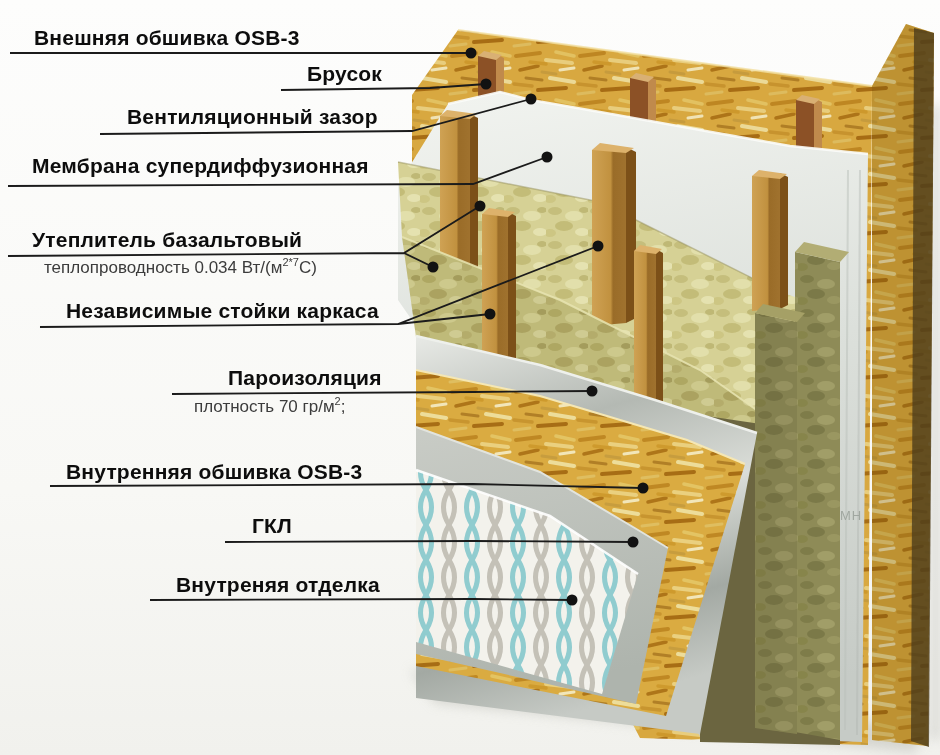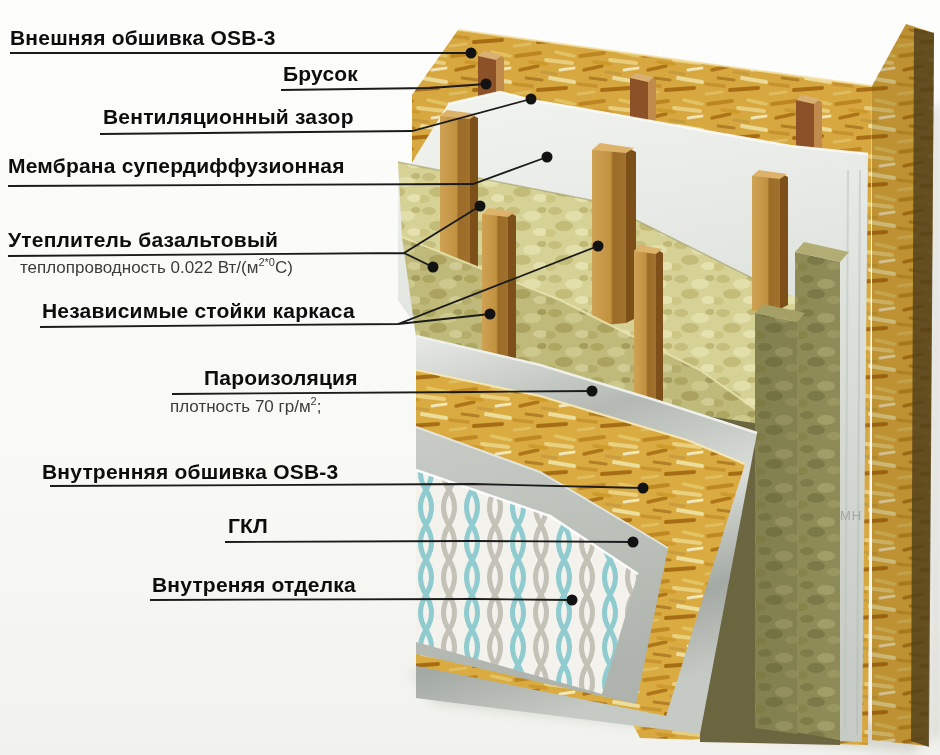--- a/index.html
+++ b/index.html
@@ -7,21 +7,21 @@
     width:940px;height:755px;overflow:hidden;
     font-family:"Liberation Sans", sans-serif;
     background:#ffffff;
   }
   .canvas{
     position:relative;width:940px;height:755px;
     background:linear-gradient(180deg,#fdfdfc 0%,#f8f8f5 65%,#f1f1ed 100%);
   }
   svg.diagram{position:absolute;left:0;top:0;}
   .labels{position:absolute;left:0;top:0;width:940px;height:755px;}
-  .lbl{position:absolute;white-space:nowrap;color:#0d0d0d;}
+  .lbl{position:absolute;white-space:nowrap;color:#0d0d0d;margin-left:24px;}
   .lbl.t{font-size:21px;font-weight:bold;letter-spacing:0.2px;}
   .lbl.s{font-size:17px;font-weight:normal;color:#3c3c3c;}
   .lbl.s sup{font-size:11px;line-height:0;}
 </style>
 </head>
 <body>
 
 <div class="canvas">
 
 <svg class="diagram" width="940" height="755" viewBox="0 0 940 755">
@@ -256,21 +256,21 @@
 
   <div class="lbl t" style="left:10px;top:26px">Внешняя обшивка OSB-3</div>
 
   <div class="lbl t" style="left:283px;top:62px">Брусок</div>
 
   <div class="lbl t" style="left:8px;top:154px">Мембрана супердиффузионная</div>
 
   <div class="lbl t" style="left:103px;top:105px">Вентиляционный зазор</div>
 
   <div class="lbl t" style="left:8px;top:228px">Утеплитель базальтовый</div>
-  <div class="lbl s" style="left:20px;top:258px"><span>теплопроводность 0.022 Вт/(м</span><sup>2*0</sup><span>С)</span></div>
+  <div class="lbl s" style="left:20px;top:258px"><span>теплопроводность 0.034 Вт/(м</span><sup>2*7</sup><span>С)</span></div>
 
   <div class="lbl t" style="left:42px;top:299px">Независимые стойки каркаса</div>
 
   <div class="lbl t" style="left:204px;top:366px">Пароизоляция</div>
   <div class="lbl s" style="left:170px;top:397px"><span>плотность 70 гр/м</span><sup>2</sup><span>;</span></div>
 
   <div class="lbl t" style="left:42px;top:460px">Внутренняя обшивка OSB-3</div>
 
   <div class="lbl t" style="left:228px;top:514px">ГКЛ</div>
 

